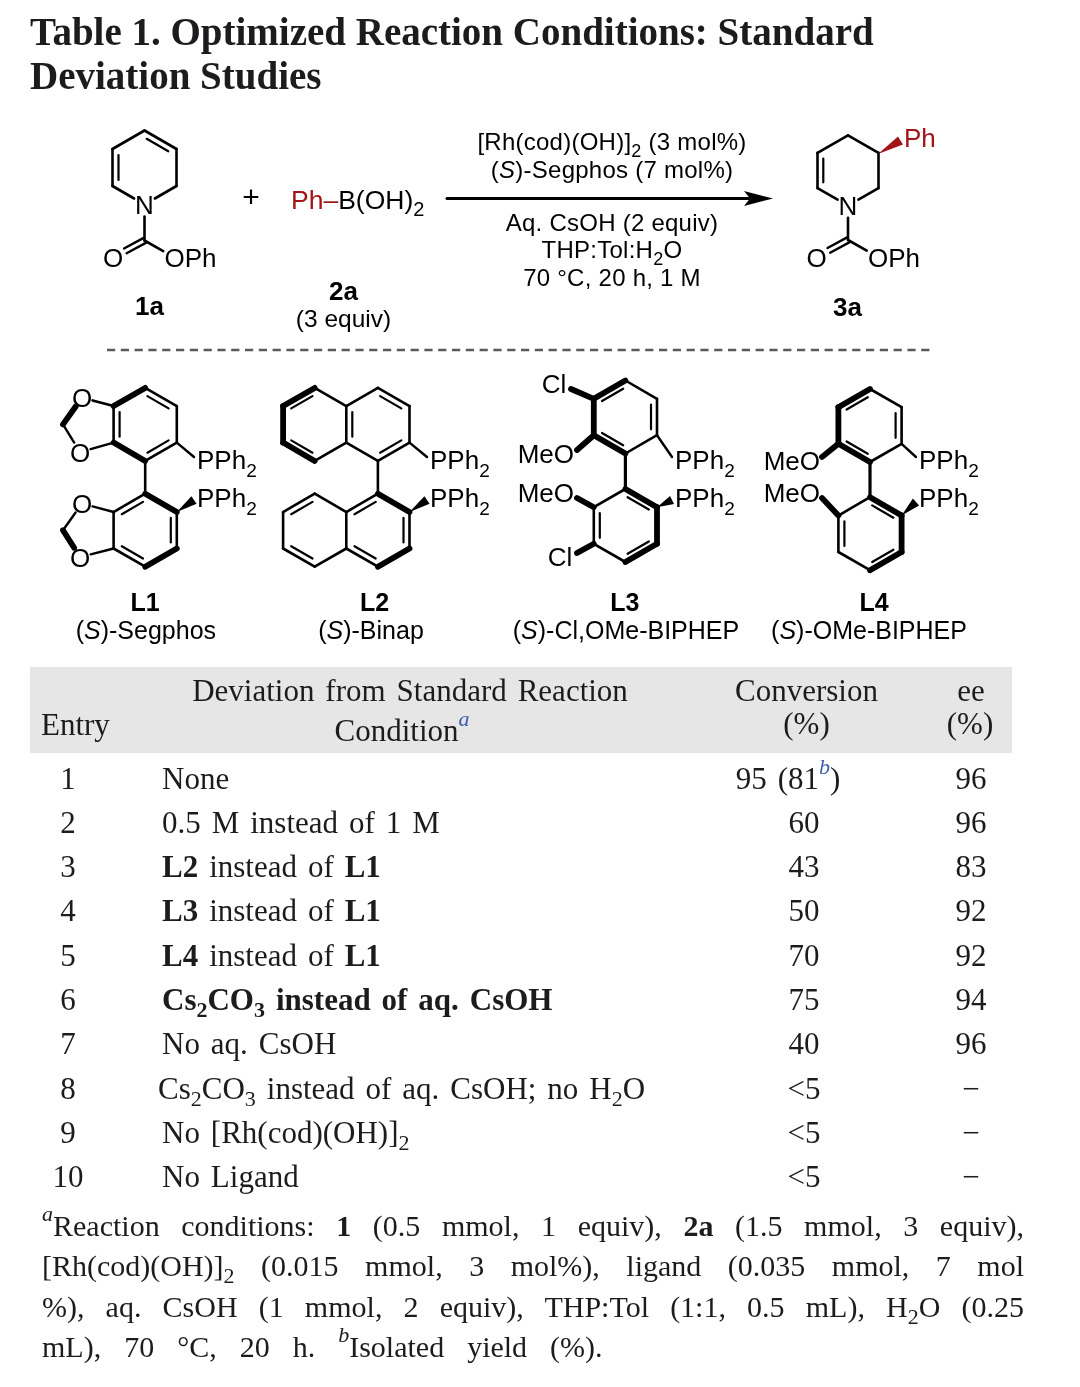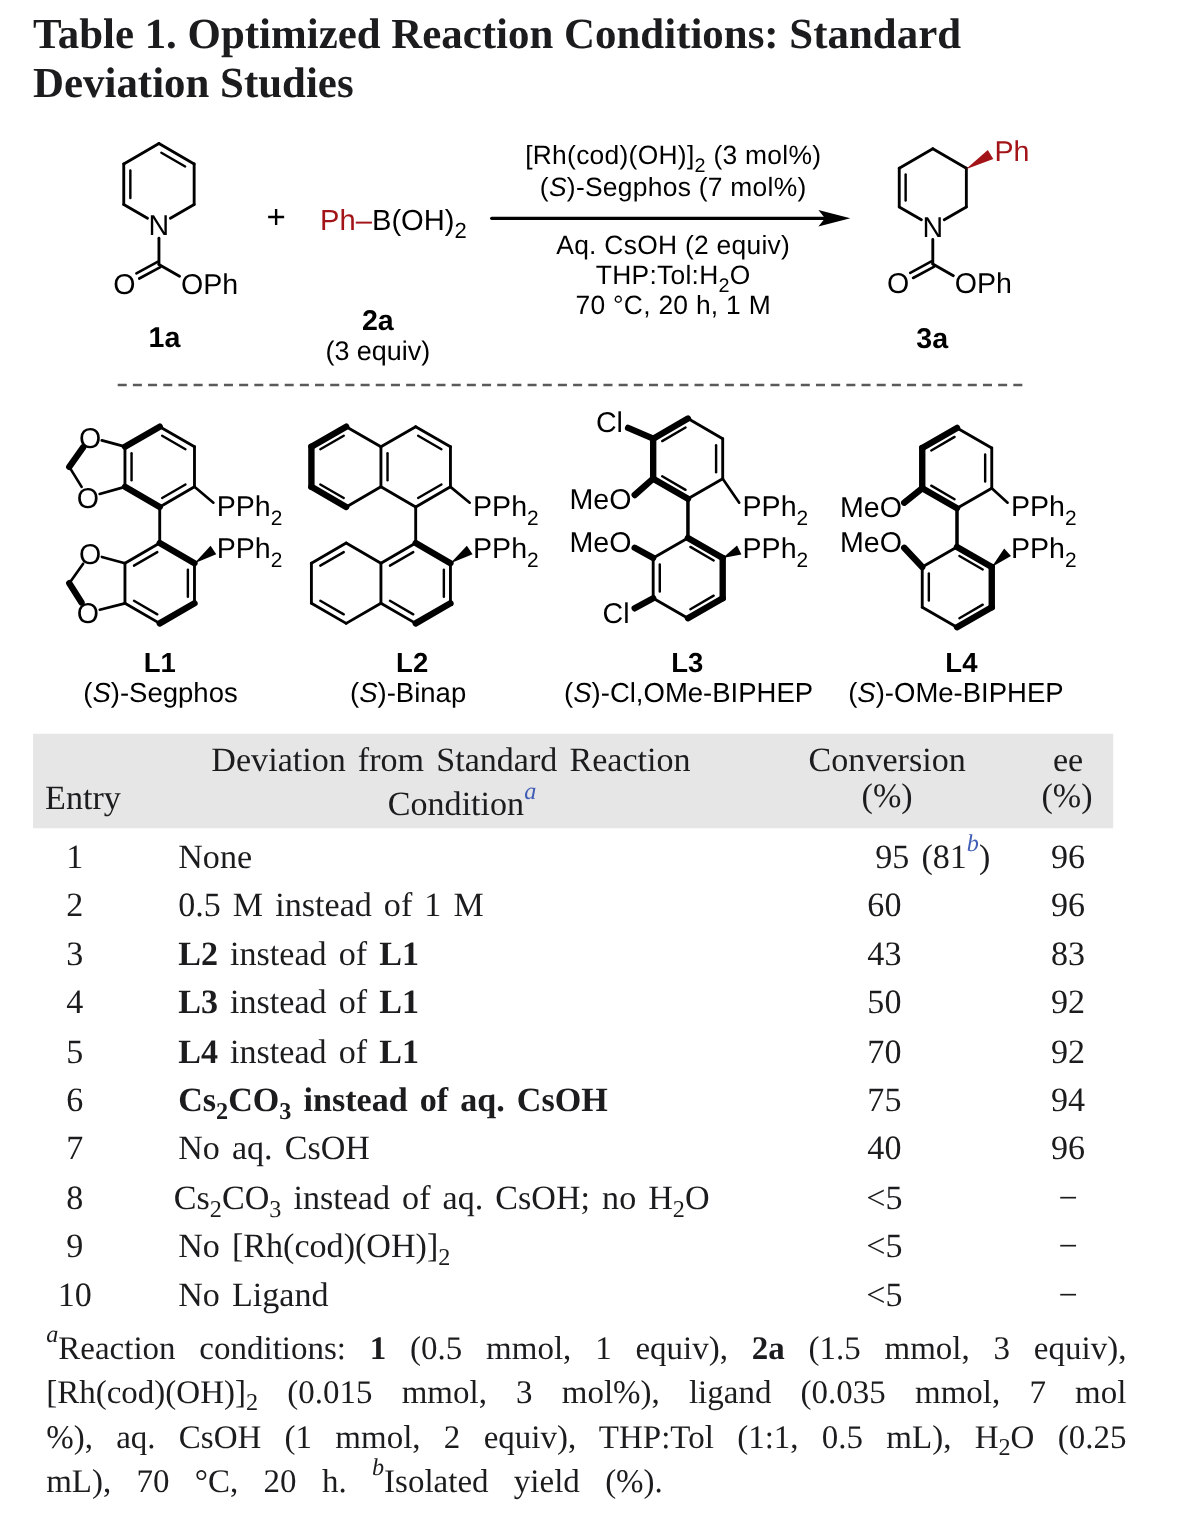--- a/index.html
+++ b/index.html
@@ -203,28 +203,28 @@
 <line x1="901.6" y1="443.8" x2="916.0" y2="457.0" stroke="#000" stroke-width="2.4" stroke-linecap="round"></line>
 <text x="919.0" y="469.0" font-family="Liberation Sans, sans-serif" font-size="26" text-anchor="start" font-weight="normal" font-style="normal" fill="#000">PPh<tspan dy="8" font-size="19">2</tspan></text>
 <polygon points="901.6,515.5 919.1,505.4 912.9,498.6" fill="#000"></polygon>
 <text x="919.0" y="507.0" font-family="Liberation Sans, sans-serif" font-size="26" text-anchor="start" font-weight="normal" font-style="normal" fill="#000">PPh<tspan dy="8" font-size="19">2</tspan></text>
 <text x="874.0" y="611.0" font-family="Liberation Sans, sans-serif" font-size="25" text-anchor="middle" font-weight="bold" font-style="normal" fill="#000">L4</text>
 <text x="869.0" y="638.5" font-family="Liberation Sans, sans-serif" font-size="25" text-anchor="middle" font-weight="normal" font-style="normal" fill="#000">(<tspan font-style="italic">S</tspan>)-OMe-BIPHEP</text>
     </svg>
 <div style="position:absolute;left:30px;top:667px;width:982px;height:86px;background:#e6e6e6"></div>
 <div class="t " style="left:41.0px;top:725.0px;font-size:31px;">Entry</div>
 <div class="t c" style="left:410.0px;top:690.5px;font-size:31px;">Deviation from Standard Reaction</div>
-<div class="t c" style="left:420px;top:730.5px;font-size:31px;">Condition<span class="sp bl">a</span></div>
+<div class="t c" style="left:402px;top:730.5px;font-size:31px;">Condition<span class="sp bl">a</span></div>
 <div class="t c" style="left:806.5px;top:690.5px;font-size:31px;">Conversion</div>
 <div class="t c" style="left:806.5px;top:723.5px;font-size:31px;">(%)</div>
 <div class="t c" style="left:971.0px;top:690.5px;font-size:31px;">ee</div>
 <div class="t c" style="left:970.0px;top:723.5px;font-size:31px;">(%)</div>
 <div class="t c" style="left:68.0px;top:778.5px;font-size:31px;">1</div>
 <div class="t " style="left:162.0px;top:778.5px;font-size:31px;">None</div>
-<div class="t c" style="left:848px;top:778.5px;font-size:31px;text-align:center;">95 (81<span class="sp bl">b</span>)</div>
+<div class="t c" style="left:788px;top:778.5px;font-size:31px;text-align:center;">95 (81<span class="sp bl">b</span>)</div>
 <div class="t c" style="left:971.0px;top:778.5px;font-size:31px;">96</div>
 <div class="t c" style="left:68.0px;top:822.8px;font-size:31px;">2</div>
 <div class="t " style="left:162.0px;top:822.8px;font-size:31px;">0.5 M instead of 1 M</div>
 <div class="t c" style="left:804.0px;top:822.8px;font-size:31px;">60</div>
 <div class="t c" style="left:971.0px;top:822.8px;font-size:31px;">96</div>
 <div class="t c" style="left:68.0px;top:867.1px;font-size:31px;">3</div>
 <div class="t " style="left:162.0px;top:867.1px;font-size:31px;"><b>L2</b> instead of <b>L1</b></div>
 <div class="t c" style="left:804.0px;top:867.1px;font-size:31px;">43</div>
 <div class="t c" style="left:971.0px;top:867.1px;font-size:31px;">83</div>
 <div class="t c" style="left:68.0px;top:911.4px;font-size:31px;">4</div>

